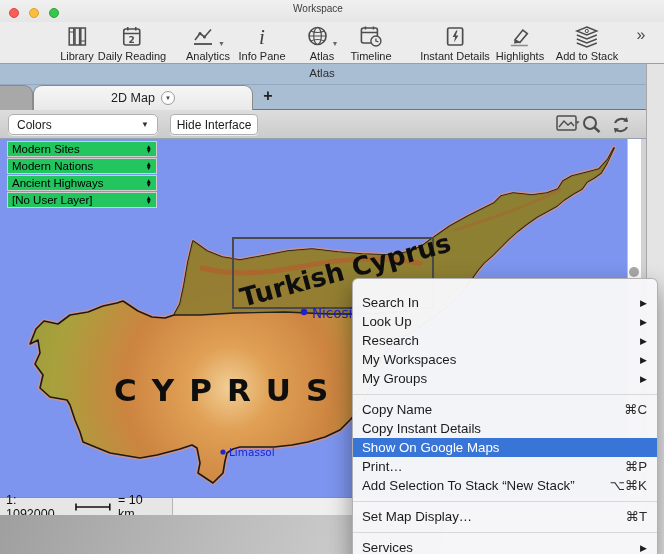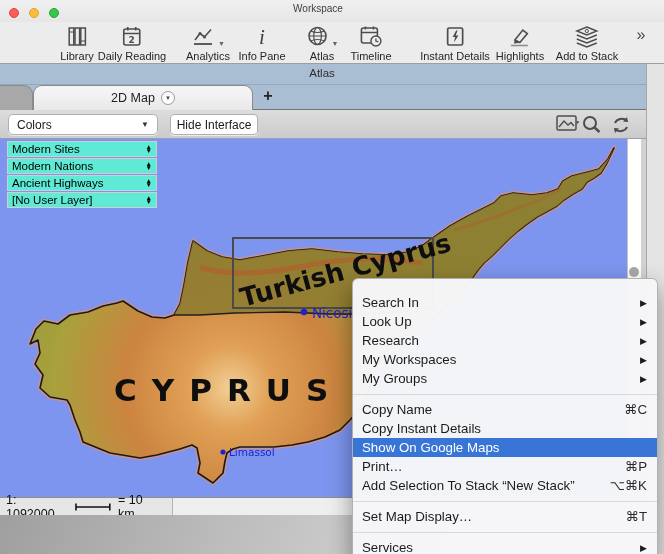--- a/index.html
+++ b/index.html
@@ -37,21 +37,21 @@
   .combo .dd{margin-left:auto;font-size:8px;color:#333;}
   .btn-hide{position:absolute;left:170px;top:4px;width:88px;height:21px;background:#fff;border:1px solid #b0b0b0;border-radius:4px;display:flex;align-items:center;justify-content:center;font-size:12px;color:#1c1c1c;box-shadow:0 1px 0 rgba(255,255,255,.6);}
   .row-icon{position:absolute;top:4px;color:#4d4d4d;display:flex;align-items:center;}
   .ri-image{left:556px;}
   .ri-search{left:581px;}
   .ri-recycle{left:608px;}
 
   
   .map{position:absolute;left:0;top:139px;width:646px;height:358px;background:#7d95ee;}
   .layer-stack{position:absolute;left:7px;top:2px;width:150px;}
-  .layer-sel{width:150px;height:16px;background:#5eead4;border:1px solid #cfcfcf;margin-bottom:1px;display:flex;align-items:center;padding:0 4px;font-size:11.5px;color:#000;}
+  .layer-sel{width:150px;height:16px;background:#22c55e;border:1px solid #cfcfcf;margin-bottom:1px;display:flex;align-items:center;padding:0 4px;font-size:11.5px;color:#000;}
   .layer-sel .ud{margin-left:auto;display:flex;flex-direction:column;line-height:4px;font-size:6.5px;color:#000;}
   .v-track{position:absolute;left:627px;top:0;width:14px;height:358px;background:#fff;border-left:1px solid #c4c4c4;}
   .v-thumb{position:absolute;left:629px;top:128px;width:10px;height:10px;border-radius:50%;background:#a9a9a9;}
   .map-sliver{position:absolute;left:641px;top:0;width:5px;height:358px;background:#d2d2d2;}
 
   
   .status-bar{position:absolute;left:0;top:497px;width:646px;height:18px;background:#e6e6e6;border-top:1px solid #8f8f8f;display:flex;align-items:center;font-size:12.5px;color:#111;}
   .status-left{display:flex;align-items:center;gap:6px;padding:0 6px;width:173px;border-right:1px solid #b5b5b5;height:100%;}
   .status-right{flex:1;height:100%;background:#efefef;}
 

